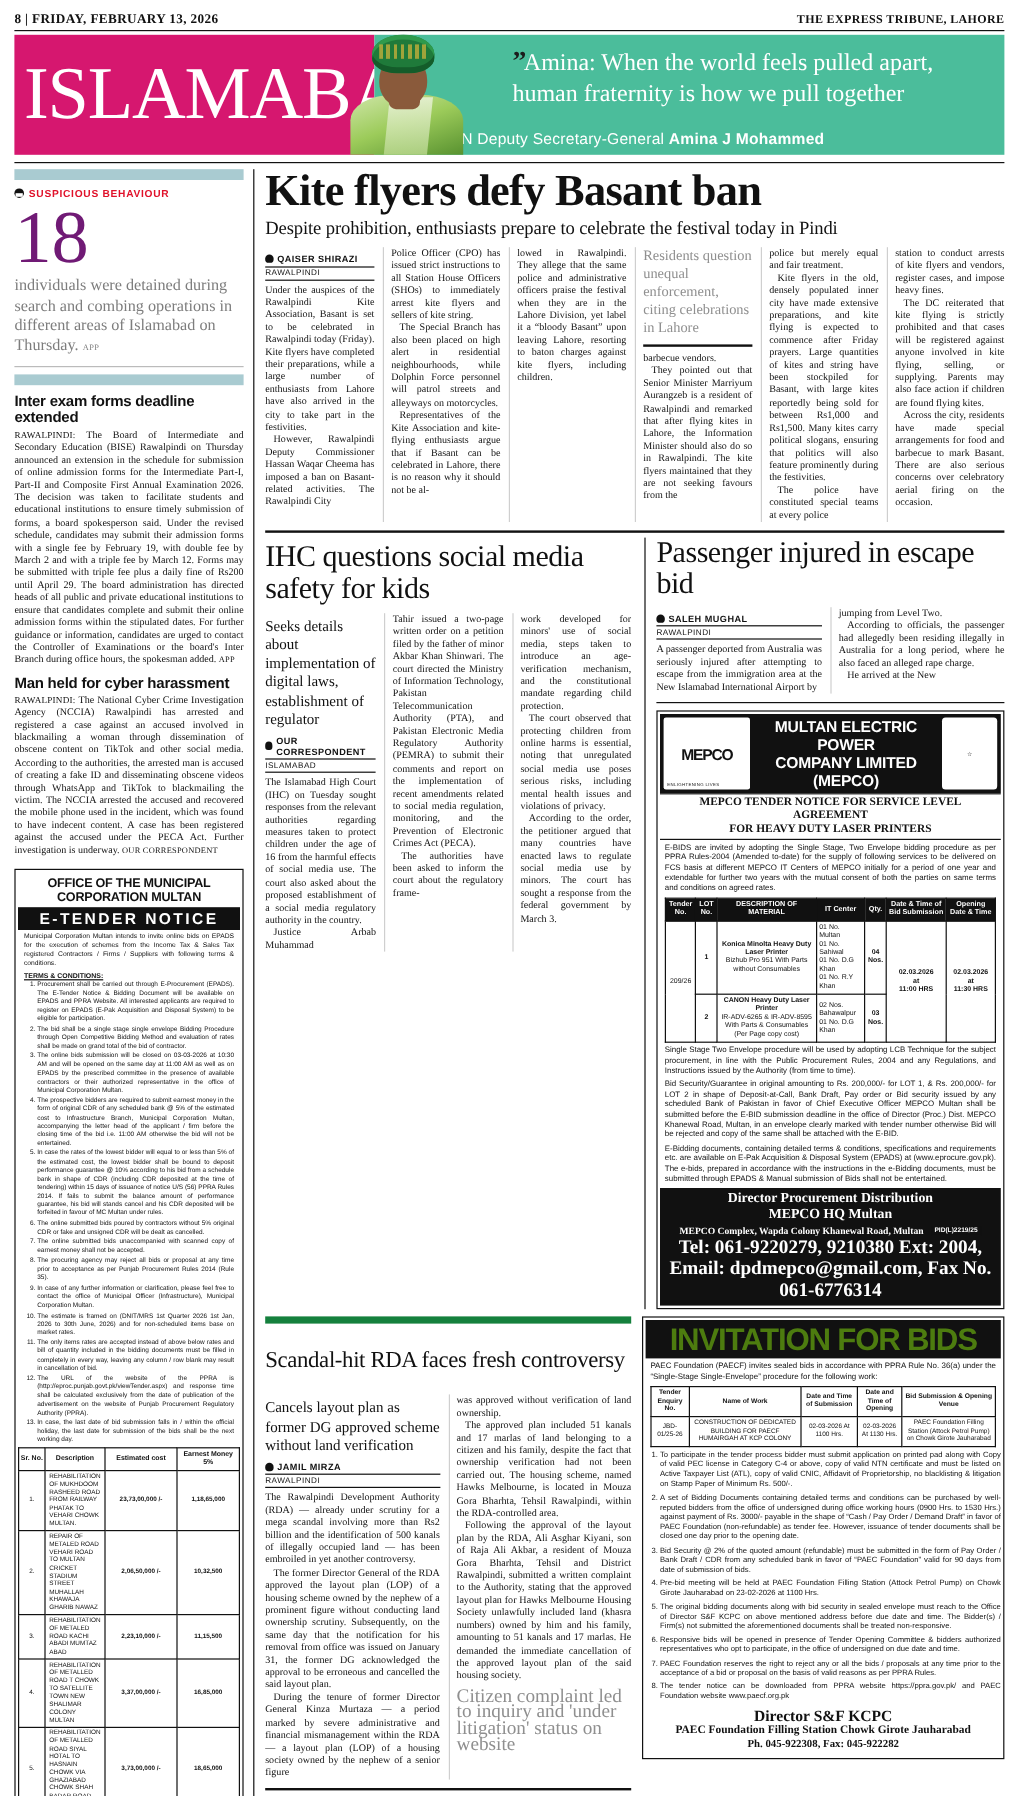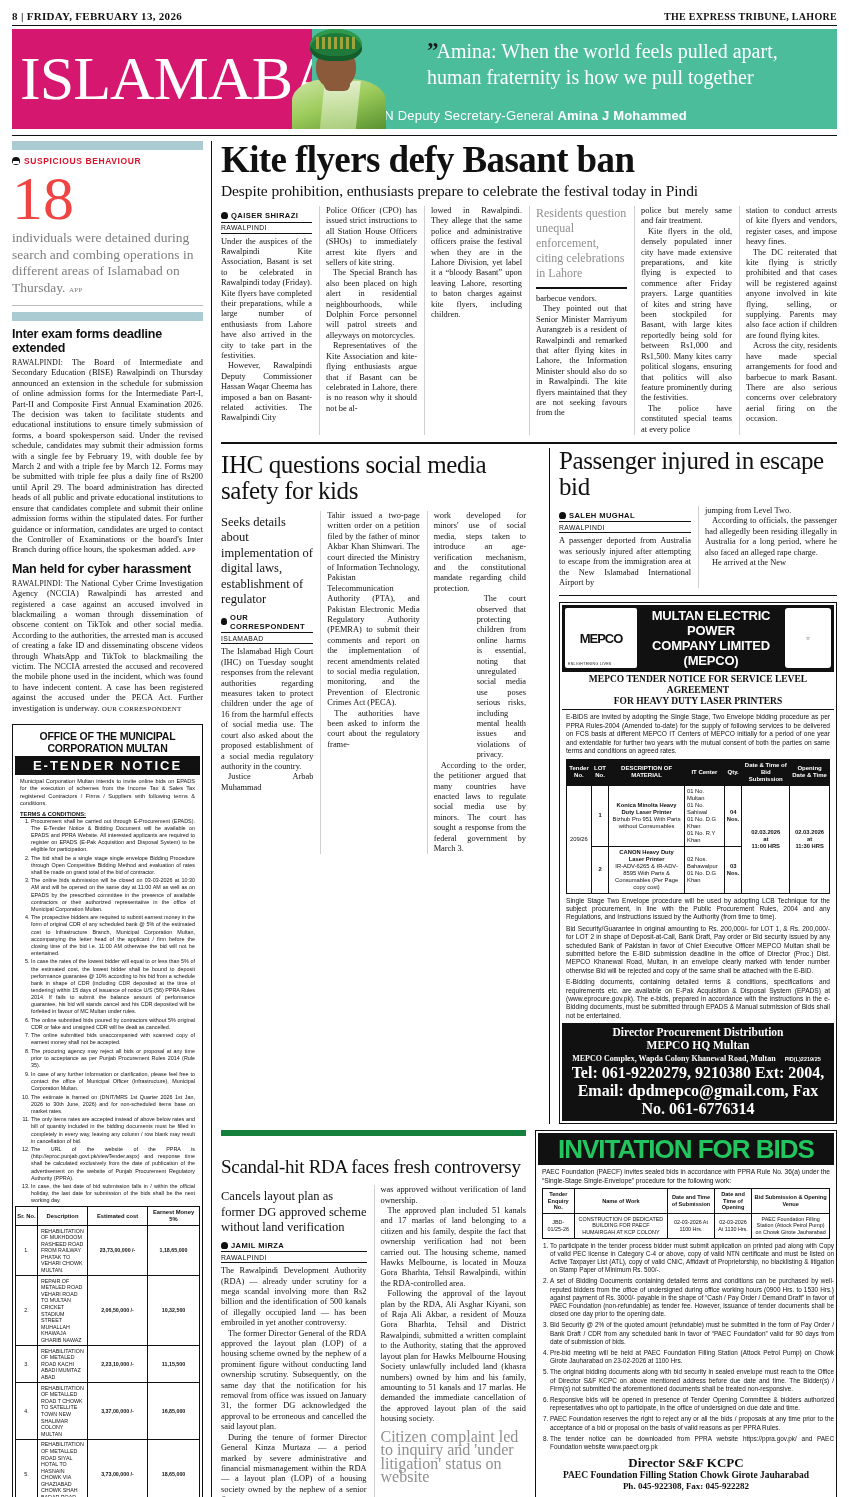--- a/index.html
+++ b/index.html
@@ -59,21 +59,21 @@
 
   
   .tealbar { height:9px; background:#a9cbd1; margin-bottom:6px; }
   .kicker { display:flex; align-items:center; gap:4px; color:#e0122b;
             font-family:"Liberation Sans", sans-serif; font-weight:bold;
             font-size:8.5px; letter-spacing:.6px; margin-bottom:2px; }
   .kicker .dot-icon { width:8px; height:8px; background:#111; border-radius:50%;
             position:relative; display:inline-block; }
   .kicker .dot-icon:after{content:"";position:absolute;left:1px;top:4px;width:6px;height:3px;background:#fff;}
   .bignum { font-family:"Liberation Serif", serif; font-size:62px; line-height:60px;
-            color:#ef4444; font-weight:normal; }
+            color:#701a75; font-weight:normal; }
   .bigtxt { font-family:"Liberation Serif", serif; font-size:13.5px; line-height:16.5px;
             color:#7d7d7d; margin-top:2px; }
   .bigtxt .src { font-size:7px; letter-spacing:.4px; }
   .hr-thin { border-top:1px solid #bbb; margin:7px 0 0 0; }
   .sb-head { font-family:"Liberation Sans", sans-serif; font-weight:bold;
             font-size:12.5px; line-height:14px; margin:5px 0 3px 0; letter-spacing:-.2px; }
   .body-text { font-family:"Liberation Serif", serif; font-size:8.4px; line-height:10.4px;
             text-align:justify; }
   .body-text .dateline { font-variant:small-caps; font-size:7.6px; letter-spacing:.2px; }
   .body-text .credit-tag { font-variant:small-caps; font-size:7px; letter-spacing:.2px; }
@@ -128,21 +128,21 @@
   table.mep th { background:#111; color:#fff; border:.7px solid #111; padding:2px 1px; text-align:center;
                  font-size:6px; line-height:7px;}
   table.mep td { border:.7px solid #111; padding:2px 2px; text-align:center; line-height:7px; vertical-align:middle;}
   table.mep td.desc b{display:block;}
   .mep-foot { text-align:center; font-family:"Liberation Serif", serif; font-weight:bold; }
   .mep-foot .l1 { font-size:11.5px; line-height:13px; }
   .mep-foot .l2 { font-size:8px; line-height:10px; }
   .pid { border:1px solid #111; font-size:5.5px; padding:0 2px; font-family:"Liberation Sans",sans-serif;}
 
   
-  .bids-title { background:#111; color:#22c55e; text-align:center;
+  .bids-title { background:#111; color:#4d7c0f; text-align:center;
                 font-family:"Liberation Sans", sans-serif; font-weight:bold;
                 font-size:26px; line-height:30px; letter-spacing:-1px; padding:1px 0; }
   table.paec { width:100%; border-collapse:collapse; font-family:"Liberation Sans", sans-serif; font-size:5.4px; }
   table.paec th { border:.7px solid #111; padding:2px 1px; text-align:center; font-size:5.6px; line-height:6.6px; }
   table.paec td { border:.7px solid #111; padding:2px 2px; text-align:center; line-height:6.6px; vertical-align:middle;}
   ol.paec-list { margin:3px 0 0 12px; font-family:"Liberation Sans", sans-serif;
                  font-size:6.4px; line-height:8.2px; text-align:justify; }
   ol.paec-list li { margin-bottom:3px; }
   .paec-foot { text-align:center; font-family:"Liberation Serif", serif; font-weight:bold; }
 
@@ -333,38 +333,38 @@
           <div class="colsep">
             <div class="pullquote">Residents question unequal enforcement, citing celebrations in Lahore</div>
             <div class="rule-blk"></div>
             <div class="body-text">
                 <div>barbecue vendors.</div>
                 <div style="text-indent: 7px;">They pointed out that Senior Minister Marriyum Aurangzeb is a resident of Rawalpindi and remarked that after flying kites in Lahore, the Information Minister should also do so in Rawalpindi. The kite flyers maintained that they are not seeking favours from the</div>
               </div>
           </div>
           <div class="colsep">
             <div class="body-text">
-                <div>police but merely same and fair treatment.</div>
+                <div>police but merely equal and fair treatment.</div>
                 <div style="text-indent: 7px;">Kite flyers in the old, densely populated inner city have made extensive preparations, and kite flying is expected to commence after Friday prayers. Large quantities of kites and string have been stockpiled for Basant, with large kites reportedly being sold for between Rs1,000 and Rs1,500. Many kites carry political slogans, ensuring that politics will also feature prominently during the festivities.</div>
                 <div style="text-indent: 7px;">The police have constituted special teams at every police</div>
               </div>
           </div>
           <div class="colsep">
             <div class="body-text">
                 <div>station to conduct arrests of kite flyers and vendors, register cases, and impose heavy fines.</div>
                 <div style="text-indent: 7px;">The DC reiterated that kite flying is strictly prohibited and that cases will be registered against anyone involved in kite flying, selling, or supplying. Parents may also face action if children are found flying kites.</div>
                 <div style="text-indent: 7px;">Across the city, residents have made special arrangements for food and barbecue to mark Basant. There are also serious concerns over celebratory aerial firing on the occasion.</div>
               </div>
           </div>
         </div>
       </div>
 
       <div class="sec-rule-thick"></div>
 
-      <div style="display:flex; gap:23px; margin-top:4px;">
+      <div style="display:flex; gap:11px; margin-top:4px;">
 
         <div style="width:305px;">
           <div class="hd2">IHC questions social media safety for kids</div>
           <div class="cols5" style="margin-top:7px">
             <div>
               <div class="deck">Seeks details about implementation of digital laws, establishment of regulator</div>
               <div class="byline" style="margin-top:5px">
                 <div class="name">
                   <span class="pen-icon"></span>
                   <span>OUR CORRESPONDENT</span>
@@ -378,21 +378,21 @@
             </div>
             <div class="colsep">
               <div class="body-text">
                   <div>Tahir issued a two-page written order on a petition filed by the father of minor Akbar Khan Shinwari. The court directed the Ministry of Information Technology, Pakistan Telecommunication Authority (PTA), and Pakistan Electronic Media Regulatory Authority (PEMRA) to submit their comments and report on the implementation of recent amendments related to social media regulation, monitoring, and the Prevention of Electronic Crimes Act (PECA).</div>
                   <div style="text-indent: 7px;">The authorities have been asked to inform the court about the regulatory frame-</div>
                 </div>
             </div>
             <div class="colsep">
               <div class="body-text">
                   <div>work developed for minors' use of social media, steps taken to introduce an age-verification mechanism, and the constitutional mandate regarding child protection.</div>
-                  <div style="text-indent: 7px; margin-left: 43px;">The court observed that protecting children from online harms is essential, noting that unregulated social media use poses serious risks, including mental health issues and violations of privacy.</div>
+                  <div style="text-indent: 7px;">The court observed that protecting children from online harms is essential, noting that unregulated social media use poses serious risks, including mental health issues and violations of privacy.</div>
                   <div style="text-indent: 7px;">According to the order, the petitioner argued that many countries have enacted laws to regulate social media use by minors. The court has sought a response from the federal government by March 3.</div>
                 </div>
             </div>
           </div>
         </div>
 
         <div style="flex:1; border-left:1px solid #111; padding-left:9px;">
           <div class="hd2" style="margin-top:0">Passenger injured in escape bid</div>
           <div class="cols5" style="margin-top:6px">
             <div>
@@ -490,21 +490,21 @@
               <div class="mep-foot l3">Tel: 061-9220279, 9210380 Ext: 2004, Email: dpdmepco@gmail.com, Fax No. 061-6776314</div>
             </div>
           </div>
         </div>
       </div>
 
       <div style="display:flex; gap:9px; margin-top:6px;">
 
         <div style="width:305px; border-top:6px solid #15803d; padding-top:16px;">
           <div class="hd3">Scandal-hit RDA faces fresh controversy</div>
-          <div class="cols5" style="margin-top:8px">
+          <div class="cols5" style="margin-top:18px">
             <div>
               <div class="deck">Cancels layout plan as former DG approved scheme without land verification</div>
               <div class="byline" style="margin-top:5px">
                 <div class="name">
                   <span class="pen-icon"></span>
                   <span>JAMIL MIRZA</span>
                 </div>
                 <div class="city">RAWALPINDI</div>
               </div>
               <div class="body-text" style="margin-top:3px">

